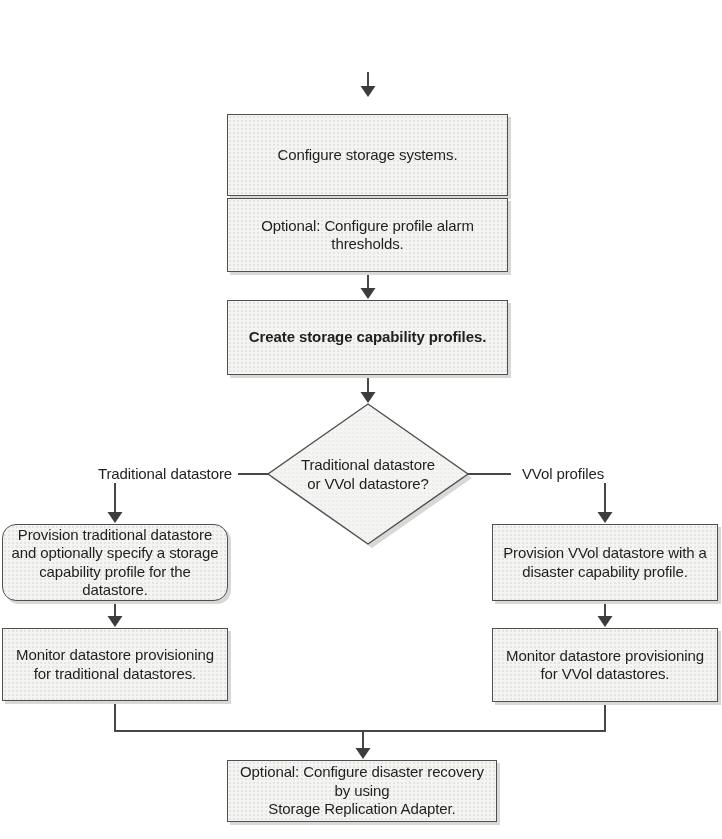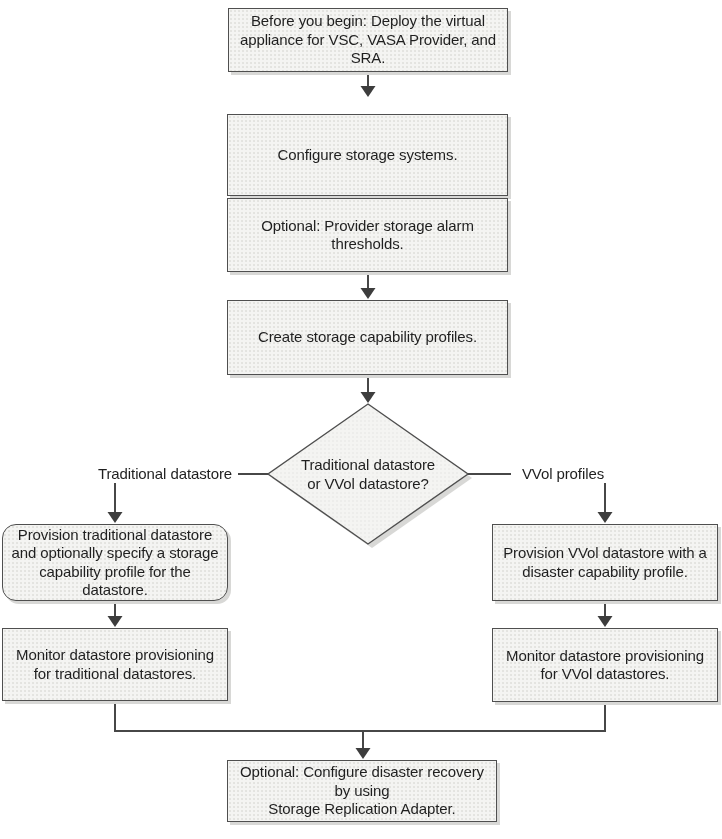--- a/index.html
+++ b/index.html
@@ -131,30 +131,27 @@
       <polygon class="head" points="597.5,616 612.5,616 605,627"></polygon>
     </g>
 
     <g>
       <polyline class="shaft" points="115,701 115,731 605,731 605,702"></polyline>
       <line class="shaft" x1="363" y1="731" x2="363" y2="749"></line>
       <polygon class="head" points="355.5,748 370.5,748 363,759"></polygon>
     </g>
   </svg>
 
-  <div class="node" style="left:228px; top:8px; width:280px; height:64px;">Before you begin: Deploy the virtual
-appliance for VSC, VASA Provider, and
-SRA.</div>
 
   <div class="node" style="left:227px; top:114px; width:281px; height:82px;">Configure storage systems.</div>
 
-  <div class="node" style="left:227px; top:198px; width:281px; height:74px;">Optional: Provider storage alarm
+  <div class="node" style="left:227px; top:198px; width:281px; height:74px;">Optional: Configure profile alarm
 thresholds.</div>
 
-  <div class="node" style="left:227px; top:300px; width:281px; height:75px;">Create storage capability profiles.</div>
+  <div class="node" style="left:227px; top:300px; width:281px; height:75px;font-weight:bold;">Create storage capability profiles.</div>
 
   <div class="decision-text" style="left:278px; top:455px; width:180px;">Traditional datastore
 or VVol datastore?</div>
 
   <div class="branch-label" style="left:92px; top:464px; width:146px;">Traditional datastore</div>
 
   <div class="branch-label" style="left:511px; top:464px; width:104px;">VVol profiles</div>
 
   <div class="node" style="left:2px; top:524px; width:226px; height:77px;border-radius:14px;">Provision traditional datastore
 and optionally specify a storage

